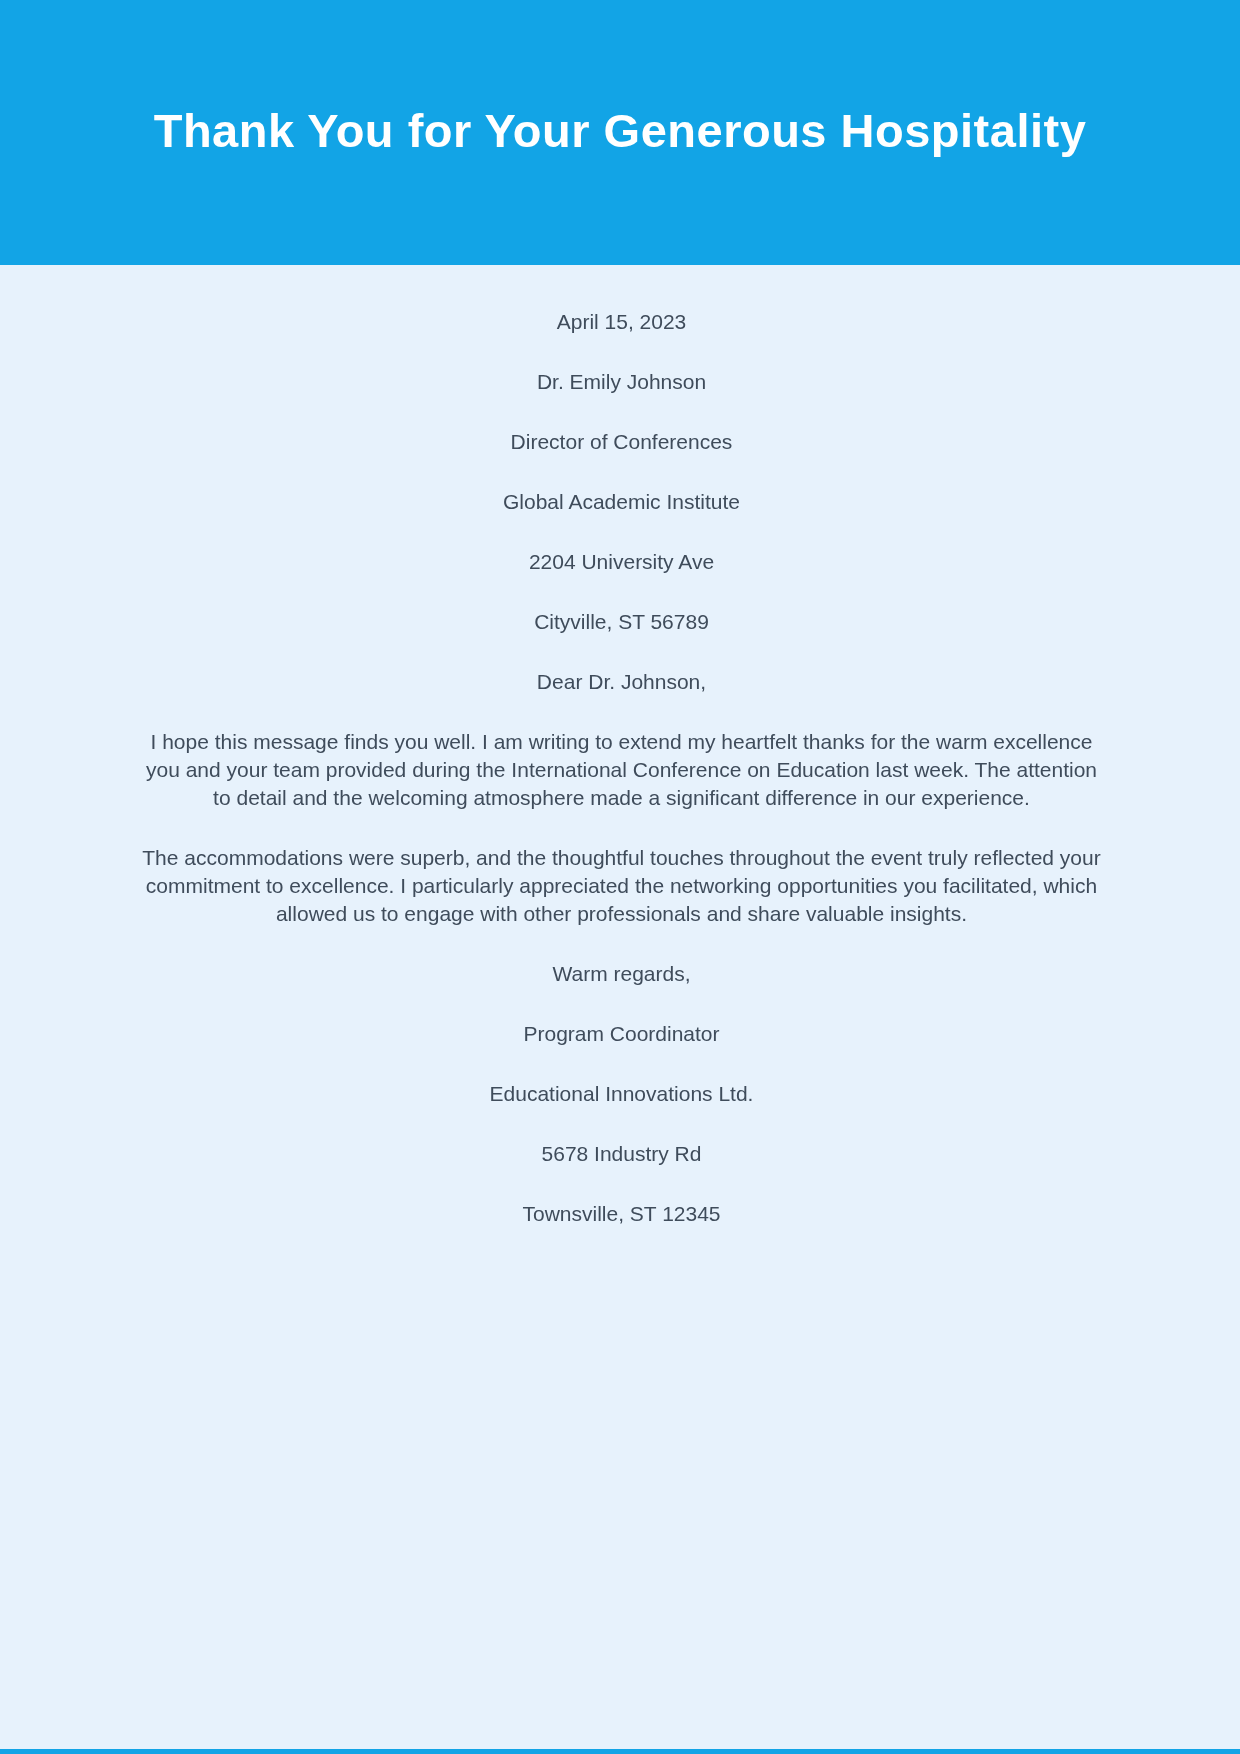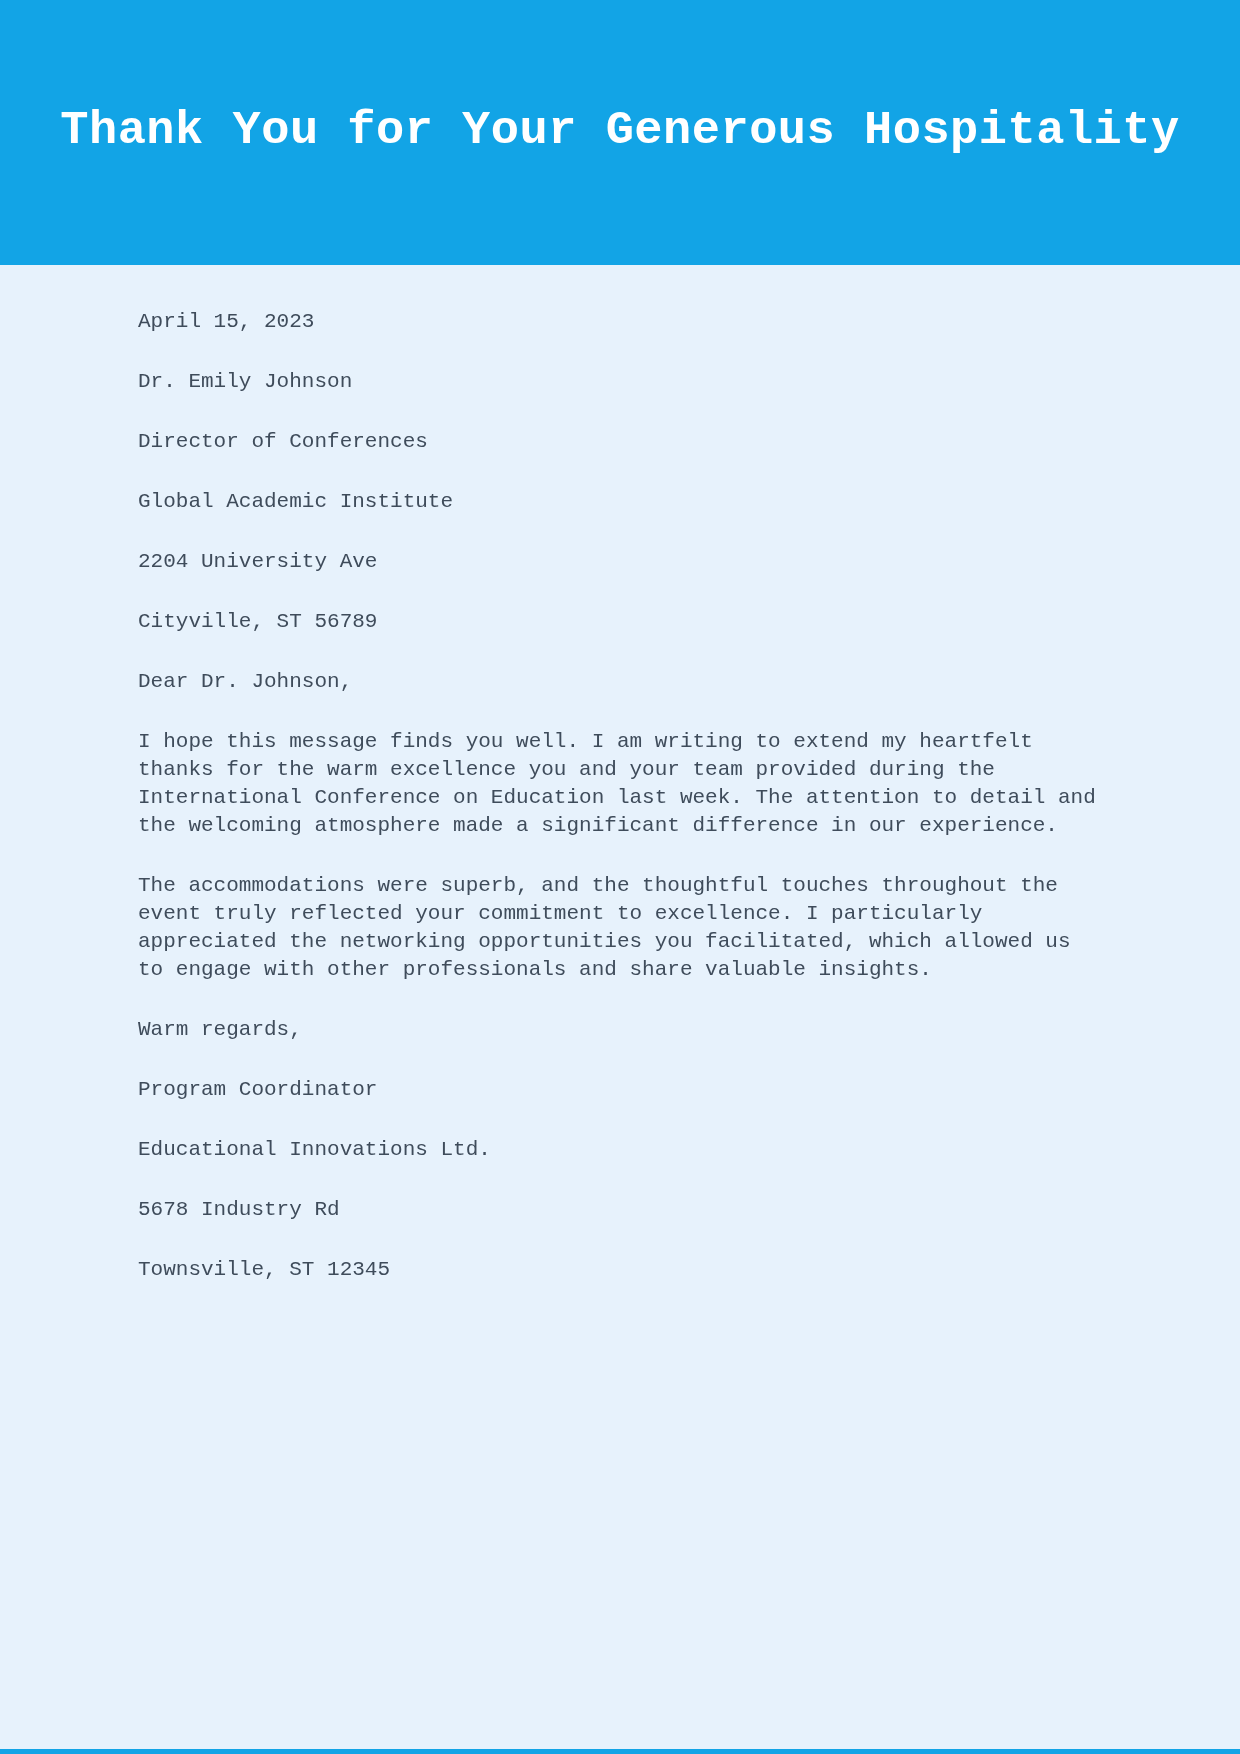--- a/index.html
+++ b/index.html
@@ -6,21 +6,21 @@
     margin: 0;
     padding: 0;
     background: #ffffff;
   }
   .page {
     position: relative;
     width: 1240px;
     height: 1754px;
     overflow: hidden;
     background: var(--body-bg, #e7f2fc);
-    font-family: Liberation Mono, monospace;
+    font-family: Liberation Sans, sans-serif;
   }
   .letter-header {
     position: absolute;
     top: 0;
     left: 0;
     width: 100%;
     height: 265px;
     background: var(--header-bg, #12a4e6);
     box-sizing: border-box;
   }
@@ -40,20 +40,21 @@
     left: 0;
     width: 100%;
     box-sizing: border-box;
     padding: 43px 135px 0 138px;
     color: var(--text-color, #3f4c5b);
     font-size: 21px;
     line-height: 28px;
   }
   .letter-body p {
     margin: 0 0 32px 0;
+    text-align: center;
   }
   .footer-bar {
     position: absolute;
     bottom: 0;
     left: 0;
     width: 100%;
     height: 5px;
     background: var(--header-bg, #12a4e6);
   }
 </style>

